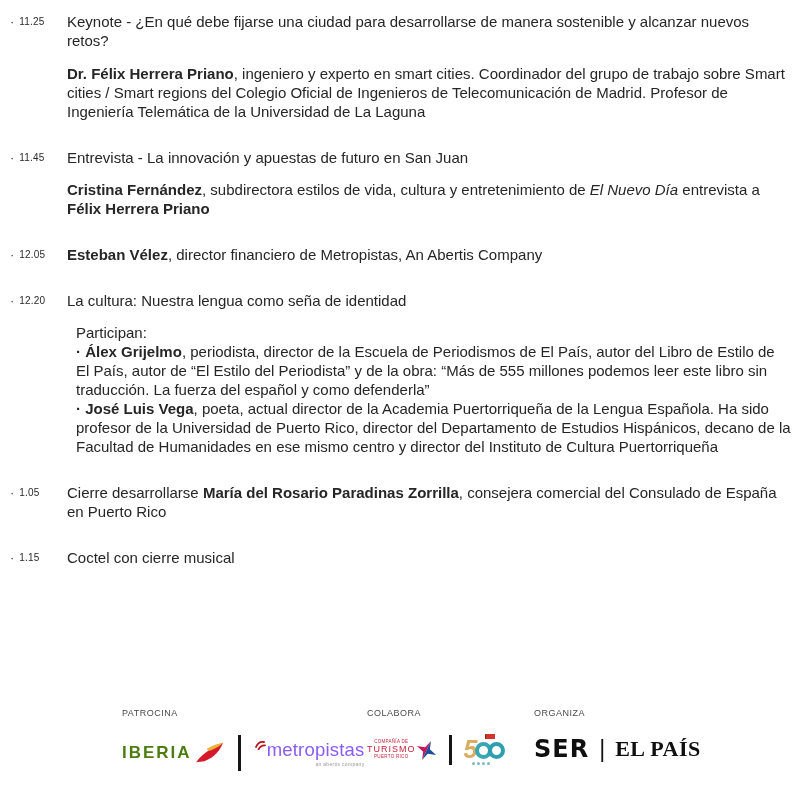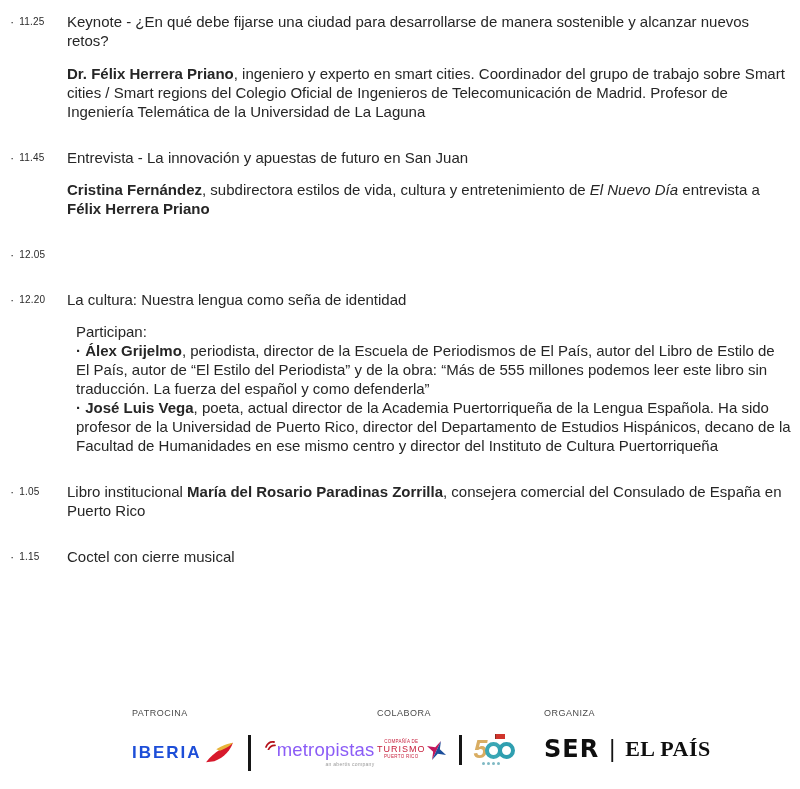--- a/index.html
+++ b/index.html
@@ -16,32 +16,32 @@
   .content{flex:1;font-size:15px;line-height:19px;min-width:0;}
   .title{margin:0 0 13px 0;}
   .item .content > :last-child, .participants > :last-child{margin-bottom:0;}
   .para{margin:0 0 14px 0;}
   .participants{padding-left:9px;}
   .tight{margin:0;}
   .modera{margin:13px 0 0 0;}
   .content .b{font-weight:bold;}
   .content .i{font-style:italic;}
   
-  .footer{position:absolute;top:708px;left:12px;width:788px;height:80px;}
+  .footer{position:absolute;top:708px;left:2px;width:788px;height:80px;}
   .sponsor-group{position:absolute;top:0;}
   .g-patrocina{left:120px;}
   .g-colabora{left:365px;}
   .g-organiza{left:532px;}
   .sponsor-label{font-size:9px;letter-spacing:.5px;color:#4a4a4a;}
   .logo-row{display:flex;align-items:center;margin-top:17px;}
   .vbar{width:3px;height:36px;background:#161616;margin:0 14px;flex-shrink:0;}
   .vbar.short{height:30px;margin:0 12px;}
   
   .iberia{display:flex;align-items:center;}
-  .iberia-text{color:#1d4ed8;font-weight:bold;font-size:17px;letter-spacing:2px;}
+  .iberia-text{color:#4d7c0f;font-weight:bold;font-size:17px;letter-spacing:2px;}
   .iberia-swoosh{margin-left:2px;}
   
   .metropistas{position:relative;display:flex;align-items:center;padding-bottom:6px;}
   .metro-mark{display:inline-block;margin:0 1px 10px 0;}
   .metro-text{color:#8b5cf6;font-size:18.5px;letter-spacing:.2px;}
   .metro-sub{position:absolute;right:0;bottom:0;font-size:5px;color:#9a9a9a;letter-spacing:.3px;}
   
   .turismo{display:flex;align-items:center;}
   .turismo-txt{color:#c61d3a;text-align:center;line-height:1.1;}
   .t-small{font-size:4.5px;letter-spacing:.3px;}
@@ -86,20 +86,21 @@
       <p class="para"><span class="b">Cristina Fernández</span><span>, subdirectora estilos de vida, cultura y entretenimiento de </span><span class="i">El Nuevo Día</span><span> entrevista a </span><span class="b">Félix Herrera Priano</span></p>
     </div>
   </div>
 
   <div class="item">
     <div class="time-col">
       <span class="marker">·</span>
       <span class="time">12.05</span>
     </div>
     <div class="content">
+      <p class="para"><span class="b">Esteban Vélez</span><span>, director financiero de Metropistas, An Abertis Company</span></p>
     </div>
   </div>
 
   <div class="item">
     <div class="time-col">
       <span class="marker">·</span>
       <span class="time">12.20</span>
     </div>
     <div class="content">
       <div class="title"><span>La cultura: Nuestra lengua como seña de identidad</span></div>
@@ -110,21 +111,21 @@
       </div>
     </div>
   </div>
 
   <div class="item">
     <div class="time-col">
       <span class="marker">·</span>
       <span class="time">1.05</span>
     </div>
     <div class="content">
-      <div class="title"><span>Libro institucional </span><span class="b">María del Rosario Paradinas Zorrilla</span><span>, consejera comercial del Consulado de España en Puerto Rico</span></div>
+      <div class="title"><span>Cierre desarrollarse </span><span class="b">María del Rosario Paradinas Zorrilla</span><span>, consejera comercial del Consulado de España en Puerto Rico</span></div>
     </div>
   </div>
 
   <div class="item">
     <div class="time-col">
       <span class="marker">·</span>
       <span class="time">1.15</span>
     </div>
     <div class="content">
       <div class="title"><span>Coctel con cierre musical</span></div>

